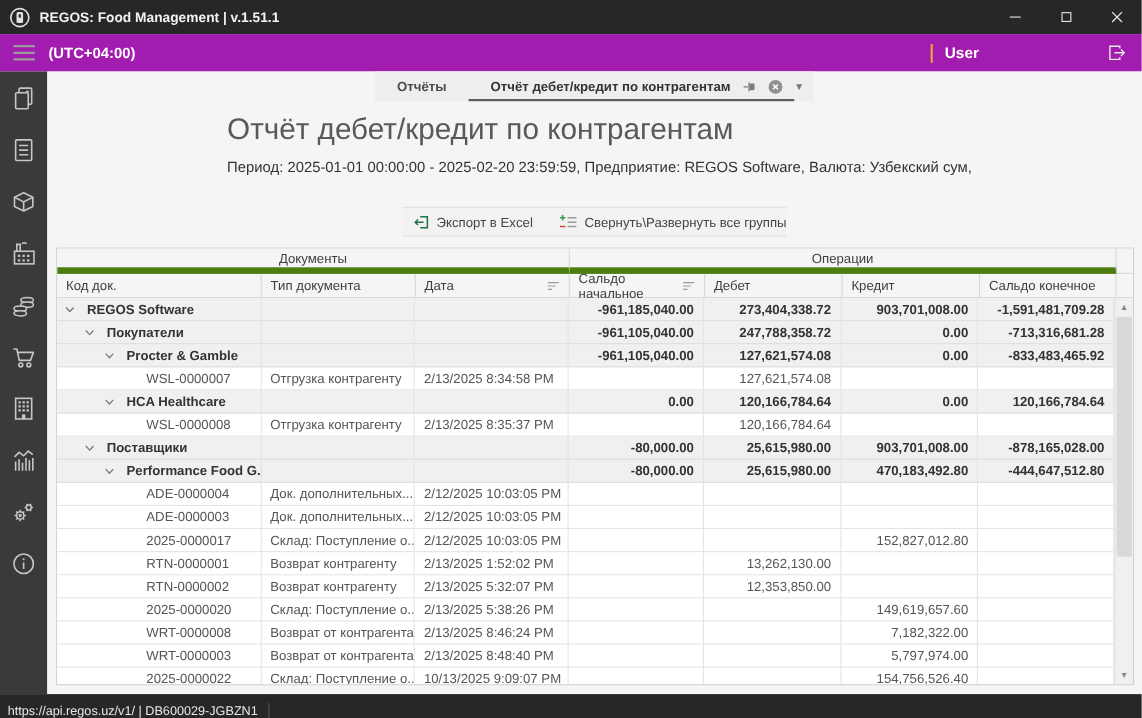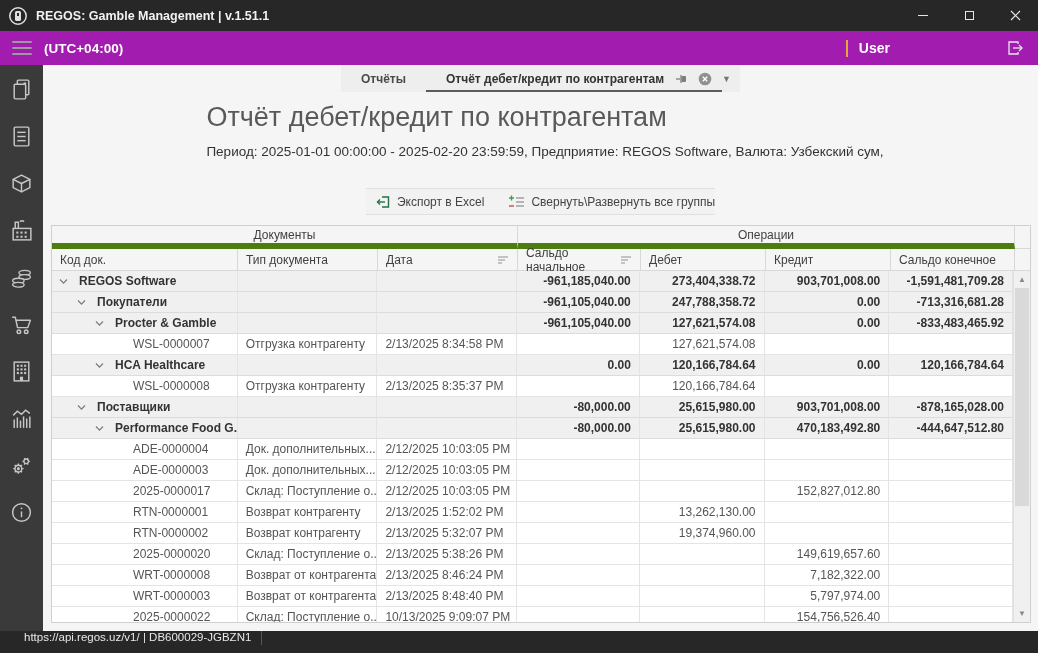--- a/index.html
+++ b/index.html
@@ -76,40 +76,40 @@
   .chev { width:20px; flex:none; display:flex; align-items:center; }
   .row.detail .chev { visibility:hidden; }
 
   
   .vscroll { position:absolute; top:45px; right:0; bottom:0; width:17px; background:#f0f0f0; border-left:1px solid #e0e0e0; }
   .vs-arrow { height:17px; display:flex; align-items:center; justify-content:center; color:#8a8a8a; font-size:8px; cursor:pointer; }
   .vs-arrow.down { position:absolute; bottom:0; left:0; right:0; }
   .vs-thumb { position:absolute; top:17px; left:1px; right:1px; height:62%; background:#d9d9d9; cursor:pointer; }
 
   
-  .statusbar { height:22px; background:#272727; display:flex; align-items:flex-start; padding-left:24px; flex:none; }
+  .statusbar { height:22px; background:#272727; display:flex; align-items:flex-end; padding-left:7px; flex:none; }
   .status-text { color:#e8e8e8; font-size:11.5px; }
   .status-divider { width:1px; height:14px; background:#555; margin-left:10px; }
 
   svg { display:block; }
 </style>
 </head>
 <body>
 
 <div class="window">
 
   <div class="titlebar">
     <span class="logo">
       <svg width="20" height="20" viewBox="0 0 20 20">
           <circle cx="10" cy="10" r="8.2" stroke="#e0e0e0" stroke-width="1.5" fill="none"></circle>
           <rect x="7" y="5" width="6" height="10" rx="1.5" fill="#e0e0e0"></rect>
           <rect x="9" y="7" width="2" height="3" fill="#272727"></rect>
         </svg>
     </span>
-    <span class="app-title">REGOS: Gamble Management | v.1.51.1</span>
+    <span class="app-title">REGOS: Food Management | v.1.51.1</span>
     <div class="win-btns">
       <div class="win-btn">
           <div class="glyph-min"></div>
         </div>
       <div class="win-btn">
           <div class="glyph-max"></div>
         </div>
       <div class="win-btn">
         <svg width="11" height="11" viewBox="0 0 11 11">
             <path d="M1 1 L10 10 M10 1 L1 10" stroke="#e6e6e6" stroke-width="1.2"></path>
@@ -540,21 +540,21 @@
       <span class="chev">
         <svg width="9" height="7" viewBox="0 0 9 7" fill="none">
                     <polyline points="1,1.5 4.5,5.2 8,1.5" stroke="#7a7a7a" stroke-width="1.2"></polyline>
                   </svg>
       </span>
       <span class="lbl">RTN-0000002</span>
     </div>
     <div class="cell c-type">Возврат контрагенту</div>
     <div class="cell c-date">2/13/2025 5:32:07 PM</div>
     <div class="cell num c-open"></div>
-    <div class="cell num c-debit">19,374,960.00</div>
+    <div class="cell num c-debit">12,353,850.00</div>
     <div class="cell num c-credit"></div>
     <div class="cell num c-close"></div>
   </div>
             <div class="row detail">
     <div class="cell c-code" style="padding-left: 61px;">
       <span class="chev">
         <svg width="9" height="7" viewBox="0 0 9 7" fill="none">
                     <polyline points="1,1.5 4.5,5.2 8,1.5" stroke="#7a7a7a" stroke-width="1.2"></polyline>
                   </svg>
       </span>

